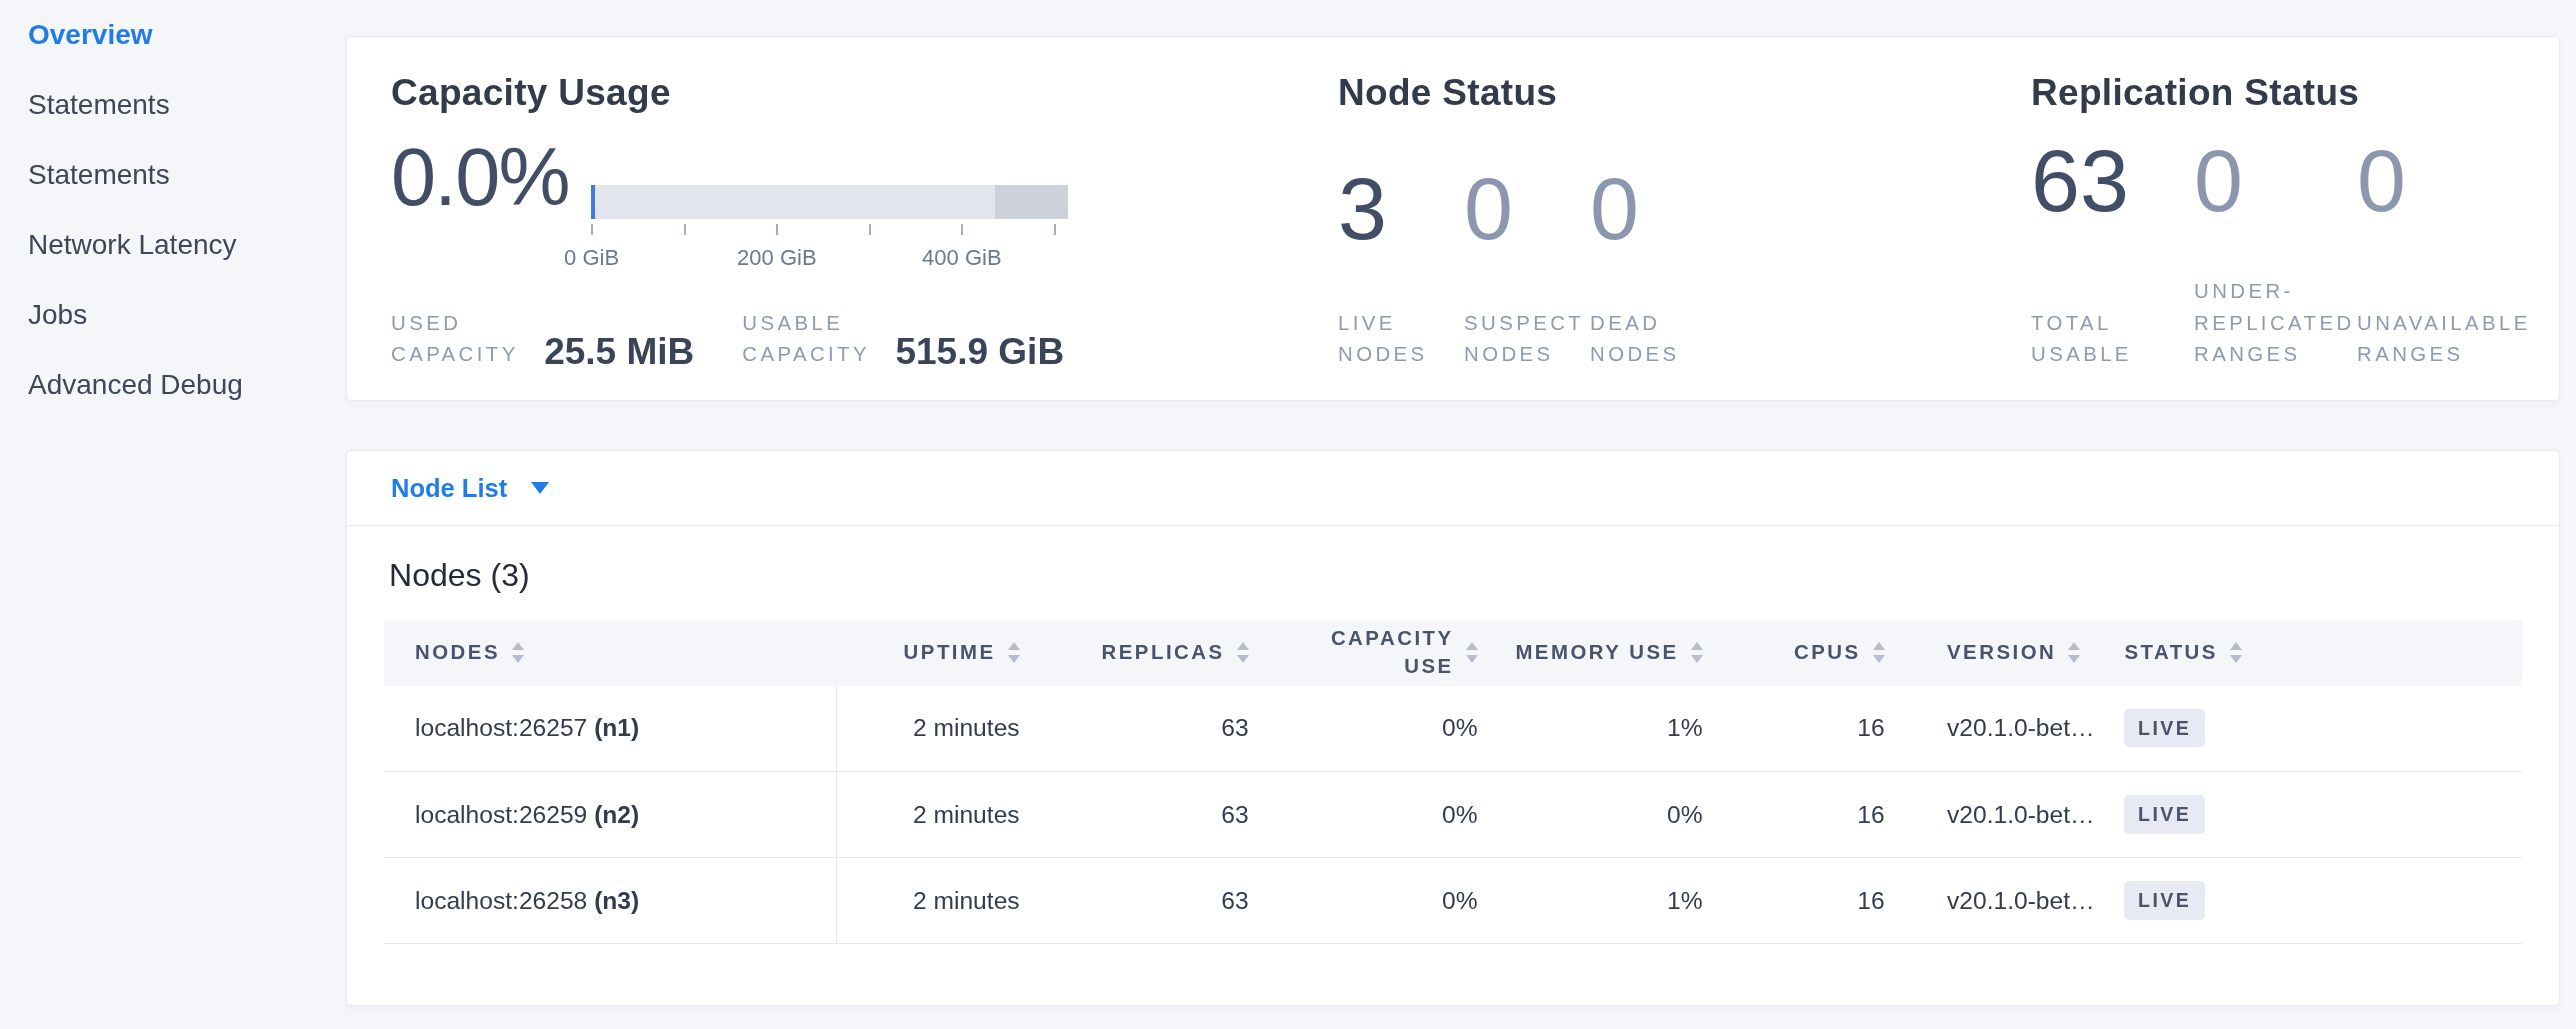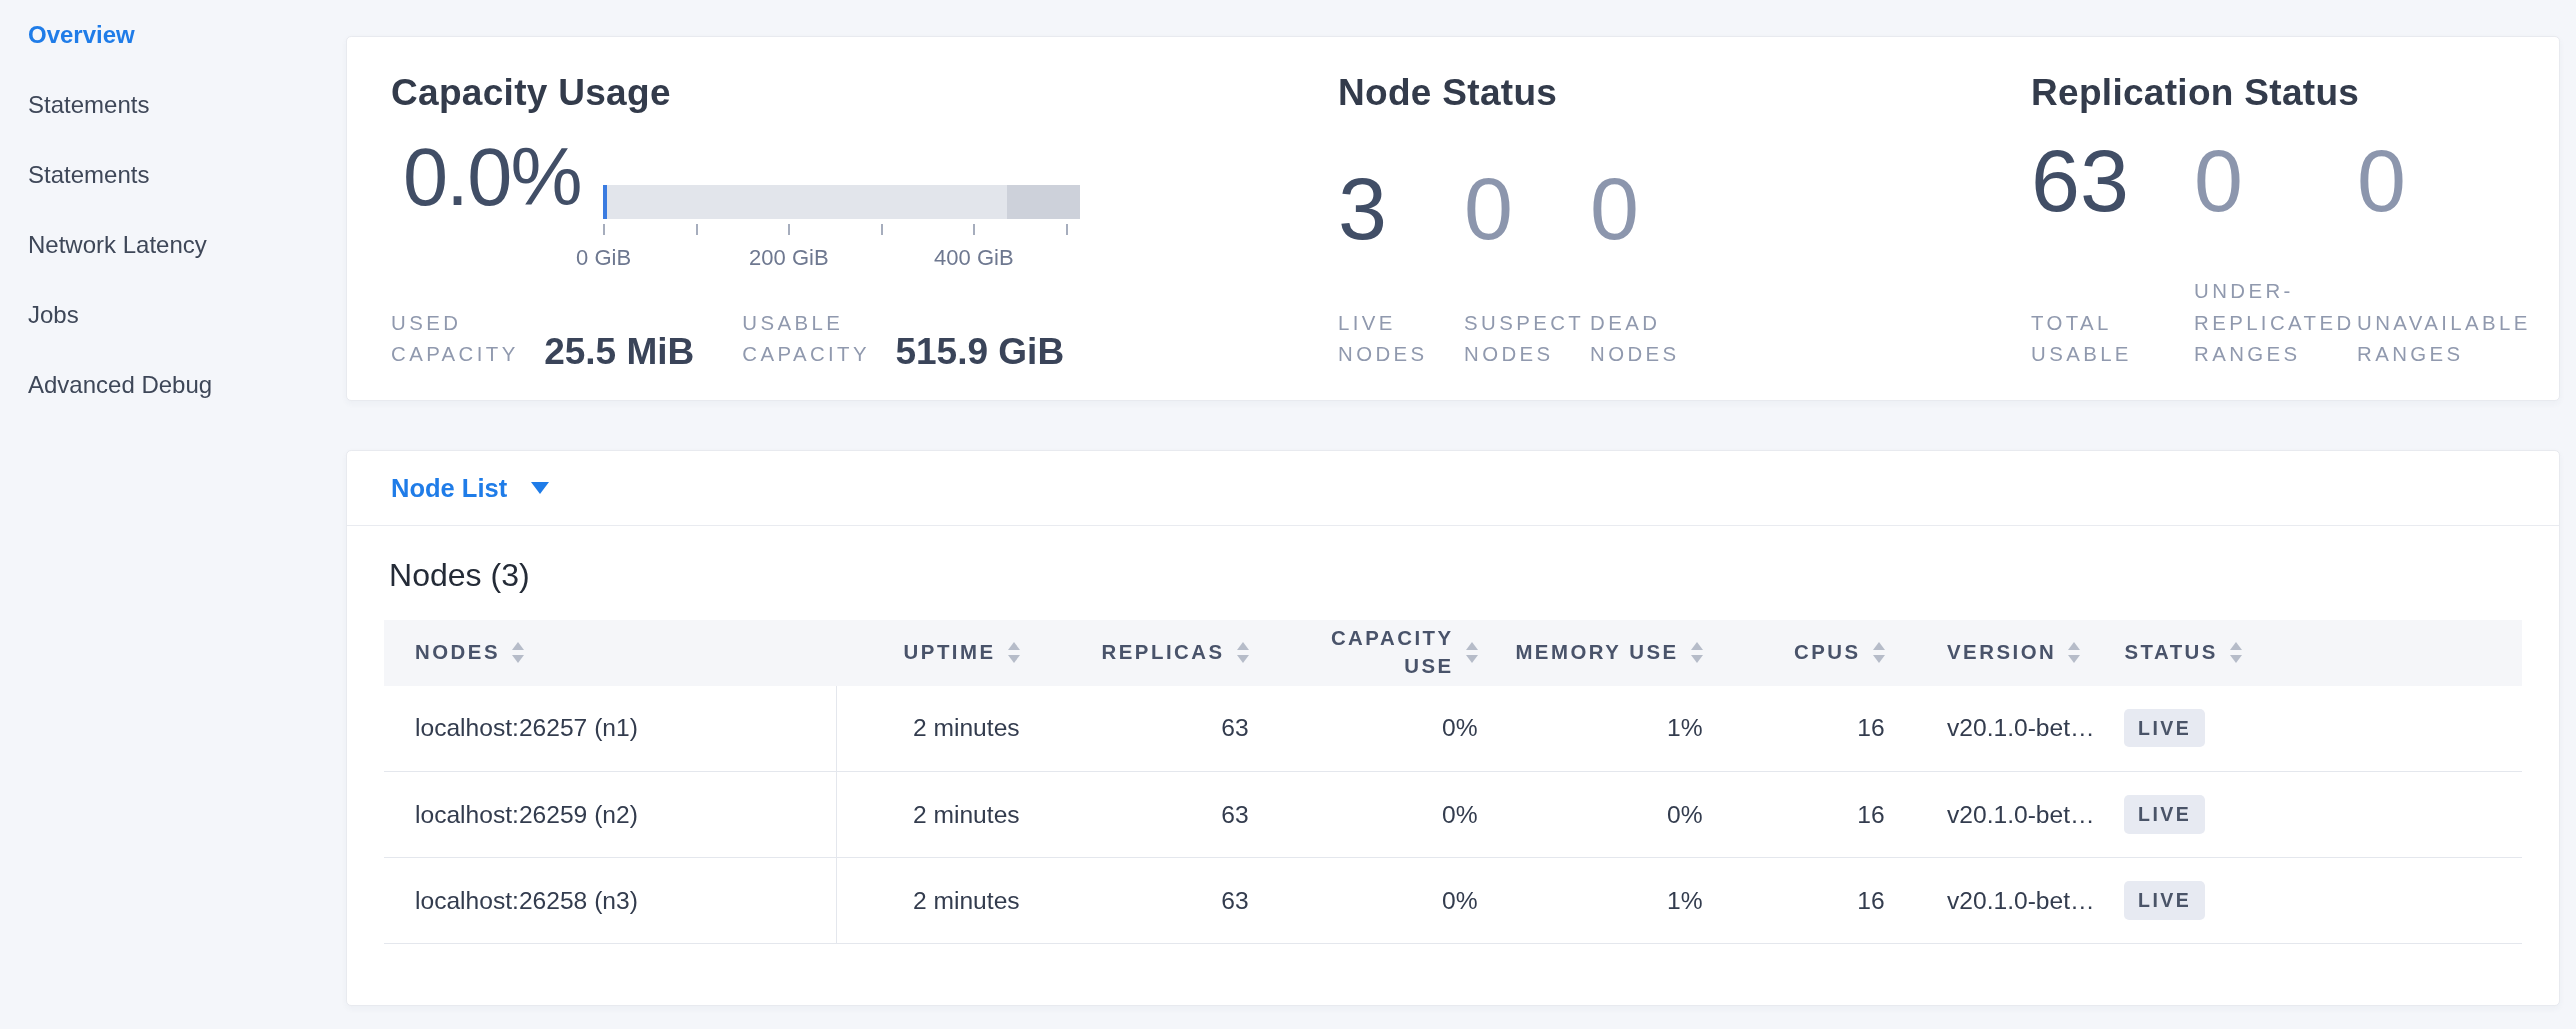--- a/index.html
+++ b/index.html
@@ -8,41 +8,41 @@
     background: #f4f6fa;
     font-family: "Liberation Sans", sans-serif;
     color: #333c4e;
     position: relative;
   }
 
   
   .sidebar { position: absolute; left: 28px; top: 0; width: 314px; }
   .side-item {
     height: 70px; display: flex; align-items: center;
-    font-size: 24px; color: #3e4758; cursor: pointer;
+    font-size: 28px; color: #3e4758; cursor: pointer;
   }
   .side-item.active { color: #1f7ce8; font-weight: 700; }
 
   
   .card {
     position: absolute; left: 346px; width: 2214px;
     background: #ffffff; border: 1.7px solid #e8eaef; border-radius: 5.1px;
     box-shadow: 0 2.5px 6.8px rgba(60,70,90,0.04);
   }
   .card1 { top: 36px; height: 365px; }
   .card2 { top: 450px; height: 556px; }
 
   
   .sec { position: absolute; top: 34px; bottom: 29px; display: flex; flex-direction: column; }
   .sec-cap  { left: 44px;  width: 942px; }
   .sec-node { left: 991px; width: 671px; gap: 28px; }
   .sec-repl { left: 1684px; width: 509px; }
   .sec-title { font-size: 37px; font-weight: 600; color: #333b4b; line-height: 1.2; letter-spacing: 0.3px; }
 
-  .cap-middle { display: flex; margin-top: 22px; flex: 1; margin-left: 12px; }
+  .cap-middle { display: flex; margin-top: 22px; flex: 1; }
   .pct { font-size: 81px; font-weight: 500; color: #414e66; line-height: 1; letter-spacing: -1.7px; }
   .bar-group { margin-left: 22px; margin-top: 48px; }
   .bar { position: relative; width: 477px; height: 34px; background: #e2e5eb; overflow: hidden; }
   .bar-used { position: absolute; left: 0; top: 0; width: 4.2px; height: 100%; background: #3b7ce0; }
   .bar-reserved { position: absolute; right: 0; top: 0; width: 15.3%; height: 100%; background: #cdd1da; }
   .axis { position: relative; width: 477px; height: 51px; margin-top: 5.1px; }
   .tick { position: absolute; top: 0; width: 1.7px; height: 11px; background: #a6adbd; }
   .tick-label {
     position: absolute; top: 20.4px; transform: translateX(-50%);
     font-size: 22px; color: #6e7890; white-space: nowrap;
@@ -108,21 +108,21 @@
   }
 
   tbody td {
     height: 86px; border-bottom: 1.7px solid #e4e7ed;
     font-size: 24.6px; color: #333c4e; background: #fff;
   }
   td.c-nodes { border-right: 1.7px solid #e4e7ed; padding-left: 31px; cursor: pointer; }
   td.col-right { text-align: right; padding-right: 20.4px; }
   td.c-version { padding-left: 42px; }
   td.c-status { padding-left: 20.4px; }
-  .node-id { font-weight: 400; }
+  .node-id { font-weight: 700; }
 
   .badge {
     display: inline-block; background: #e7eaf2; color: #4a5468;
     font-size: 19.5px; font-weight: 700; letter-spacing: 2.5px;
     padding: 9.3px 13.6px; border-radius: 5.1px; line-height: 1;
   }
 </style>
 </head>
 <body>
 

